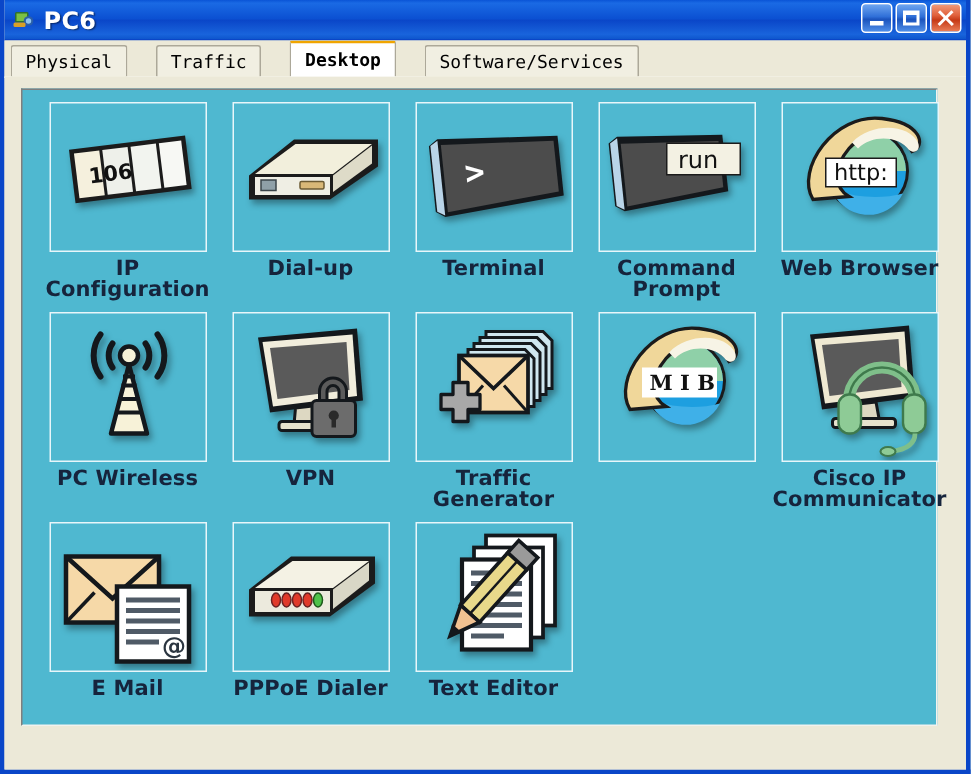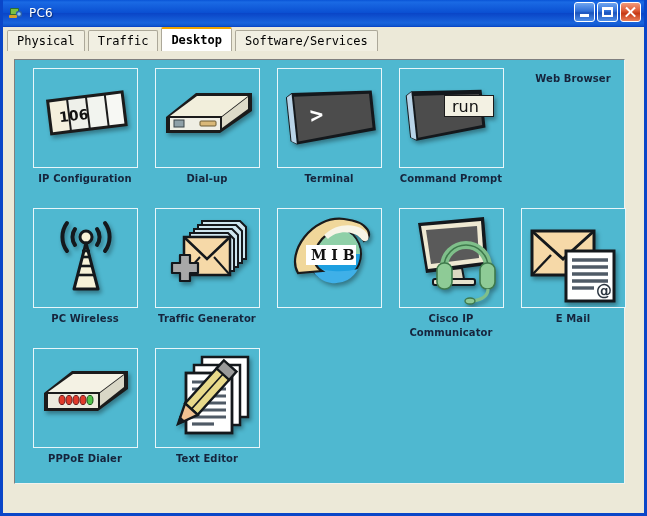--- a/index.html
+++ b/index.html
@@ -19,21 +19,21 @@
   .titlebar{
     position:relative;height:26px;
     background:linear-gradient(to bottom,#0a54d6 0%,#1a6ae4 8%,#0b50d2 48%,#0a46c8 52%,#1964dc 88%,#0e56cd 100%);
     border-bottom:1px solid #0a46c8;
     display:flex;align-items:center;
   }
   .titlebar .tb-icon{
     width:16px;height:16px;margin-left:5px;margin-right:5px;position:relative;flex:0 0 auto;
   }
   .titlebar .tb-title{
-    color:#fff;font-size:12px;font-weight:normal;
+    color:#fff;font-size:16px;font-weight:bold;
     font-family:"DejaVu Sans","Liberation Sans",sans-serif;
     text-shadow:1px 1px 1px rgba(0,0,0,.45);
     letter-spacing:.2px;white-space:nowrap;
   }
   .tb-buttons{position:absolute;right:3px;top:2px;display:flex;gap:2px;}
   .tb-btn{
     width:21px;height:20px;border:1px solid #ffffff;border-radius:3px;
     box-sizing:border-box;position:relative;cursor:pointer;
     background:linear-gradient(to bottom,#6ea5f0 0%,#2f6fd8 45%,#1b53bd 55%,#4f8ee8 100%);
   }
@@ -54,21 +54,21 @@
   .tb-btn.close .g:before{transform:rotate(45deg);}
   .tb-btn.close .g:after{transform:rotate(-45deg);}
 
   
   .tabstrip{
     height:24px;background:#ece9d8;position:relative;
     display:flex;align-items:flex-end;padding-left:4px;
     border-bottom:1px solid #ffffff;
   }
   .tab{
-    height:21px;line-height:20px;padding:0 9px;margin-right:3px;
+    height:21px;line-height:20px;padding:0 9px;margin-right:19px;
     box-sizing:border-box;font-size:12px;color:#000;
     font-family:"DejaVu Sans Mono","Liberation Mono",monospace;
     background:#f1efe2;
     border:1px solid #aca899;border-bottom:none;
     border-top-left-radius:2px;border-top-right-radius:2px;
     cursor:pointer;white-space:nowrap;
   }
   .tab.active{
     height:24px;line-height:23px;background:#ffffff;
     border-color:#aca899;
@@ -100,21 +100,21 @@
   }
   .cell{display:flex;flex-direction:column;align-items:center;}
   .tile{
     width:105px;height:100px;box-sizing:border-box;
     border:1px solid #e8f6fa;
     background:#4fb8d0;
     position:relative;cursor:pointer;
     overflow:hidden;
   }
   .label{
-    margin-top:4px;text-align:center;font-size:10px;font-weight:bold;
+    margin-top:4px;text-align:center;font-size:14px;font-weight:bold;
     color:#16243c;line-height:14px;width:118px;
     font-family:"DejaVu Sans","Liberation Sans",sans-serif;
     letter-spacing:.1px;
   }
   .ico{position:absolute;left:0;top:0;width:105px;height:100px;}
   .drop{filter:drop-shadow(2px 3px 2px rgba(0,0,0,.35));}
 </style>
 </head>
 <body>
 
@@ -213,20 +213,33 @@
                   <rect x="44" y="26" width="50" height="22" fill="#1b1b1b"></rect>
                   <rect x="45" y="27" width="48" height="20" fill="#f3f1e3"></rect>
                   <text x="52" y="43" font-size="16" fill="#111" font-family="DejaVu Sans, sans-serif">run</text>
                 </g>
               </svg>
             </div>
             <div class="label">Command Prompt</div>
           </div>
 
           <div class="cell">
+            <div class="tile">
+              <svg class="ico drop" viewBox="0 0 105 100">
+                <circle cx="56" cy="45" r="28" fill="#1b1b1b"></circle>
+                <circle cx="56" cy="45" r="26" fill="#1d9fe0"></circle>
+                <path d="M30 45 a26 26 0 0 1 52 0 z" fill="#8fd0a8"></path>
+                <path d="M32 56 a26 26 0 0 0 48 4 a40 20 0 0 1 -48 -4 z" fill="#3fb0e8"></path>
+                <path d="M20 64 C8 44 34 6 66 10 C92 13 96 28 86 32 C80 20 56 16 44 30 C33 43 34 56 44 62 Z" fill="#f0d79a" stroke="#1b1b1b" stroke-width="2.2"></path>
+                <path d="M46 26 C60 12 84 14 90 26 C92 31 88 34 84 31 C78 22 60 20 50 30 Z" fill="#f7f4e6"></path>
+                <rect x="28" y="36" width="48" height="20" fill="#1b1b1b"></rect>
+                <rect x="29" y="37" width="46" height="18" fill="#ffffff"></rect>
+                <text x="34" y="51" font-size="15" fill="#111" font-family="DejaVu Sans, sans-serif">http:</text>
+              </svg>
+            </div>
             <div class="label">Web Browser</div>
           </div>
 
           <div class="cell">
             <div class="tile">
               <svg class="ico drop" viewBox="0 0 105 100">
                 <g stroke="#14181c" stroke-width="4" fill="none" stroke-linecap="round">
                   <path d="M41 20 a12 13 0 0 0 0 16"></path>
                   <path d="M33 14 a20 22 0 0 0 0 28"></path>
                   <path d="M63 20 a12 13 0 0 1 0 16"></path>
@@ -240,20 +253,38 @@
                   <line x1="45" y1="57" x2="59" y2="57"></line>
                   <line x1="43" y1="66" x2="61" y2="66"></line>
                   <line x1="47" y1="48" x2="57" y2="48"></line>
                   <line x1="48" y1="42" x2="56" y2="42"></line>
                 </g>
               </svg>
             </div>
             <div class="label">PC Wireless</div>
           </div>
 
+          <div class="cell">
+            <div class="tile">
+              <svg class="ico drop" viewBox="0 0 105 100">
+                <polygon points="16,16 82,10 86,58 24,66" fill="#14181c"></polygon>
+                <polygon points="19,19 79,14 82,55 26,62" fill="#f1eddc"></polygon>
+                <polygon points="24,23 75,19 77,51 29,57" fill="#5a5a5a"></polygon>
+                <polygon points="41,63 58,61 60,72 40,74" fill="#ddd8c2" stroke="#14181c" stroke-width="2"></polygon>
+                <rect x="30" y="72" width="40" height="6" rx="2" fill="#e6e2cd" stroke="#14181c" stroke-width="2"></rect>
+                <g>
+                  <path d="M57 52 a9 9 0 0 1 18 0 v8 h-5 v-8 a4 4 0 0 0 -8 0 v8 h-5 z" fill="#5b5b5b" stroke="#14181c" stroke-width="2"></path>
+                  <rect x="52" y="58" width="29" height="24" rx="3" fill="#6c6c6c" stroke="#14181c" stroke-width="2"></rect>
+                  <circle cx="66.5" cy="68" r="3.4" fill="#2a2a2a"></circle>
+                  <rect x="65" y="69" width="3" height="7" fill="#2a2a2a"></rect>
+                </g>
+              </svg>
+            </div>
+            <div class="label">VPN</div>
+          </div>
 
           <div class="cell">
             <div class="tile">
               <svg class="ico drop" viewBox="0 0 105 100">
                 <g stroke="#14181c" stroke-width="2" fill="#cfe6ef">
                   <polygon points="46,12 84,12 90,18 90,50 46,50"></polygon>
                   <polygon points="42,16 80,16 86,22 86,54 42,54"></polygon>
                   <polygon points="38,20 76,20 82,26 82,58 38,58"></polygon>
                   <polygon points="34,24 72,24 78,30 78,62 34,62"></polygon>
                 </g>

